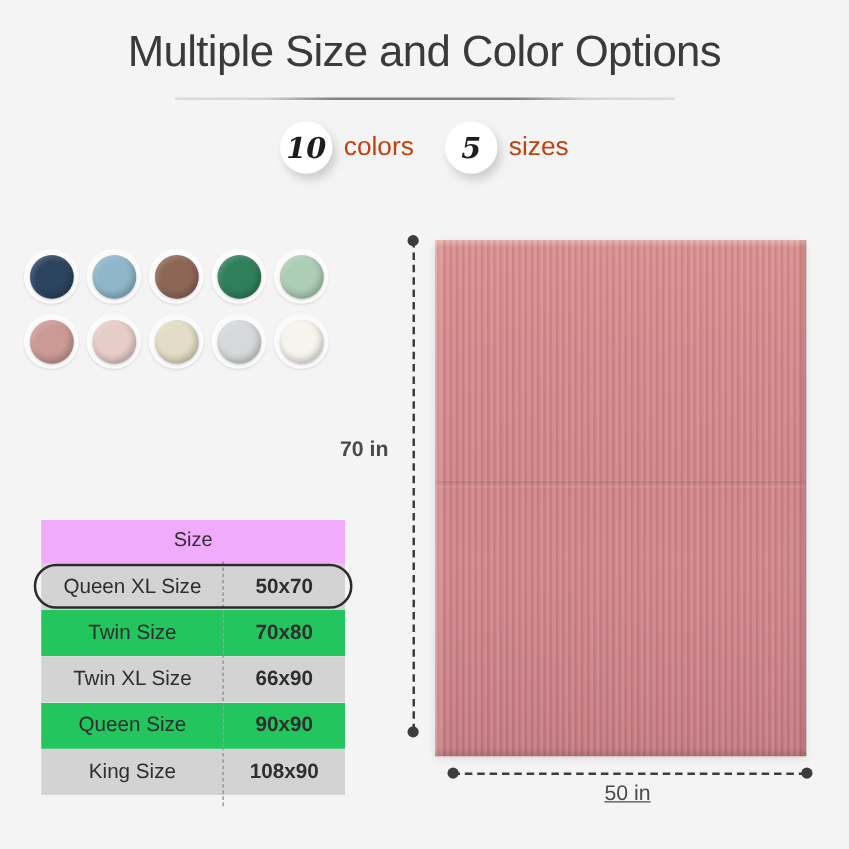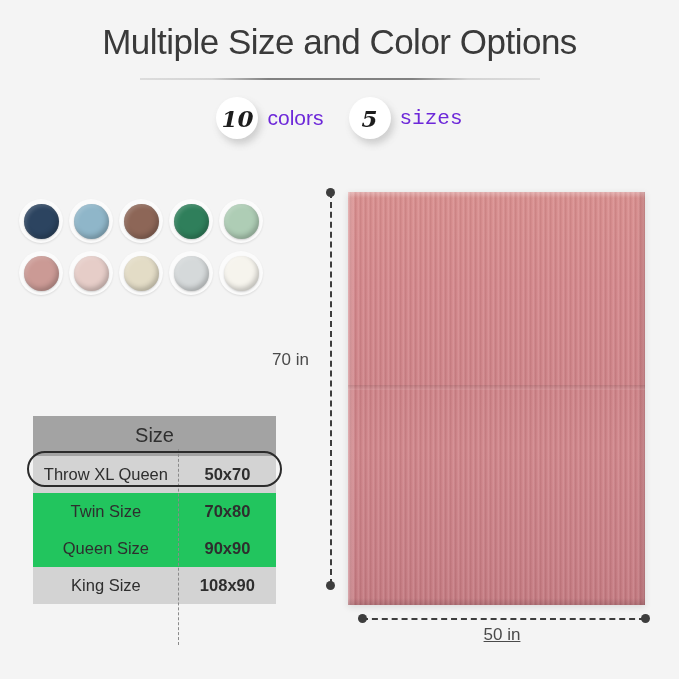--- a/index.html
+++ b/index.html
@@ -76,24 +76,24 @@
     align-items: center;
     justify-content: center;
     font-family: "DejaVu Serif", serif;
     font-style: italic;
     font-weight: bold;
     font-size: 23px;
     color: #1d1d1d;
   }
   .badge-label {
     font-size: 21px;
-    color: #6d28d9;
+    color: #c2410c;
     margin-right: 16px;
   }
-  .badge-label.last { margin-right: 0; font-family: Liberation Mono, monospace; }
+  .badge-label.last { margin-right: 0; }
 
   
   .swatch-panel {
     position: absolute;
     left: 18px;
     top: 198px;
     width: 252px;
   }
   .swatch-row {
     display: flex;
@@ -128,23 +128,23 @@
 
   
   .size-table {
     position: absolute;
     left: 33px;
     top: 416px;
     width: 243px;
     border-collapse: collapse;
   }
   .size-table .th-row td {
-    background: #a3a3a3;
+    background: #f0abfc;
     text-align: center;
-    font-size: 20px;
+    font-size: 16px;
     color: #2f2f2f;
     padding: 8px 0 9px 0;
   }
   .size-table td {
     font-size: 16.5px;
     color: #2e2e2e;
     padding: 9px 0;
     position: relative;
   }
   .cell-name {
@@ -282,20 +282,21 @@
   }
   .h-dot-left { left: 358px; top: 614px; }
   .h-dot-right { left: 641px; top: 614px; }
 
   .label-height {
     position: absolute;
     left: 272px;
     top: 350px;
     font-size: 17px;
     color: #4a4a4a;
+    font-weight: bold;
   }
   .label-width {
     position: absolute;
     left: 0;
     top: 625px;
     width: 679px;
     text-align: center;
     padding-left: 325px;
     box-sizing: border-box;
     font-size: 17px;
@@ -368,26 +369,30 @@
         </div>
     </div>
   </div>
 
   <table class="size-table">
     <tbody>
       <tr class="th-row">
         <td colspan="2">Size</td>
       </tr>
       <tr class="row-odd">
-        <td class="cell-name">Throw XL Queen</td>
+        <td class="cell-name">Queen XL Size</td>
         <td class="cell-dim">50x70</td>
       </tr>
       <tr class="row-even">
         <td class="cell-name">Twin Size</td>
         <td class="cell-dim">70x80</td>
+      </tr>
+      <tr class="row-odd">
+        <td class="cell-name">Twin XL Size</td>
+        <td class="cell-dim">66x90</td>
       </tr>
       <tr class="row-even">
         <td class="cell-name">Queen Size</td>
         <td class="cell-dim">90x90</td>
       </tr>
       <tr class="row-odd">
         <td class="cell-name">King Size</td>
         <td class="cell-dim">108x90</td>
       </tr>
     </tbody>

